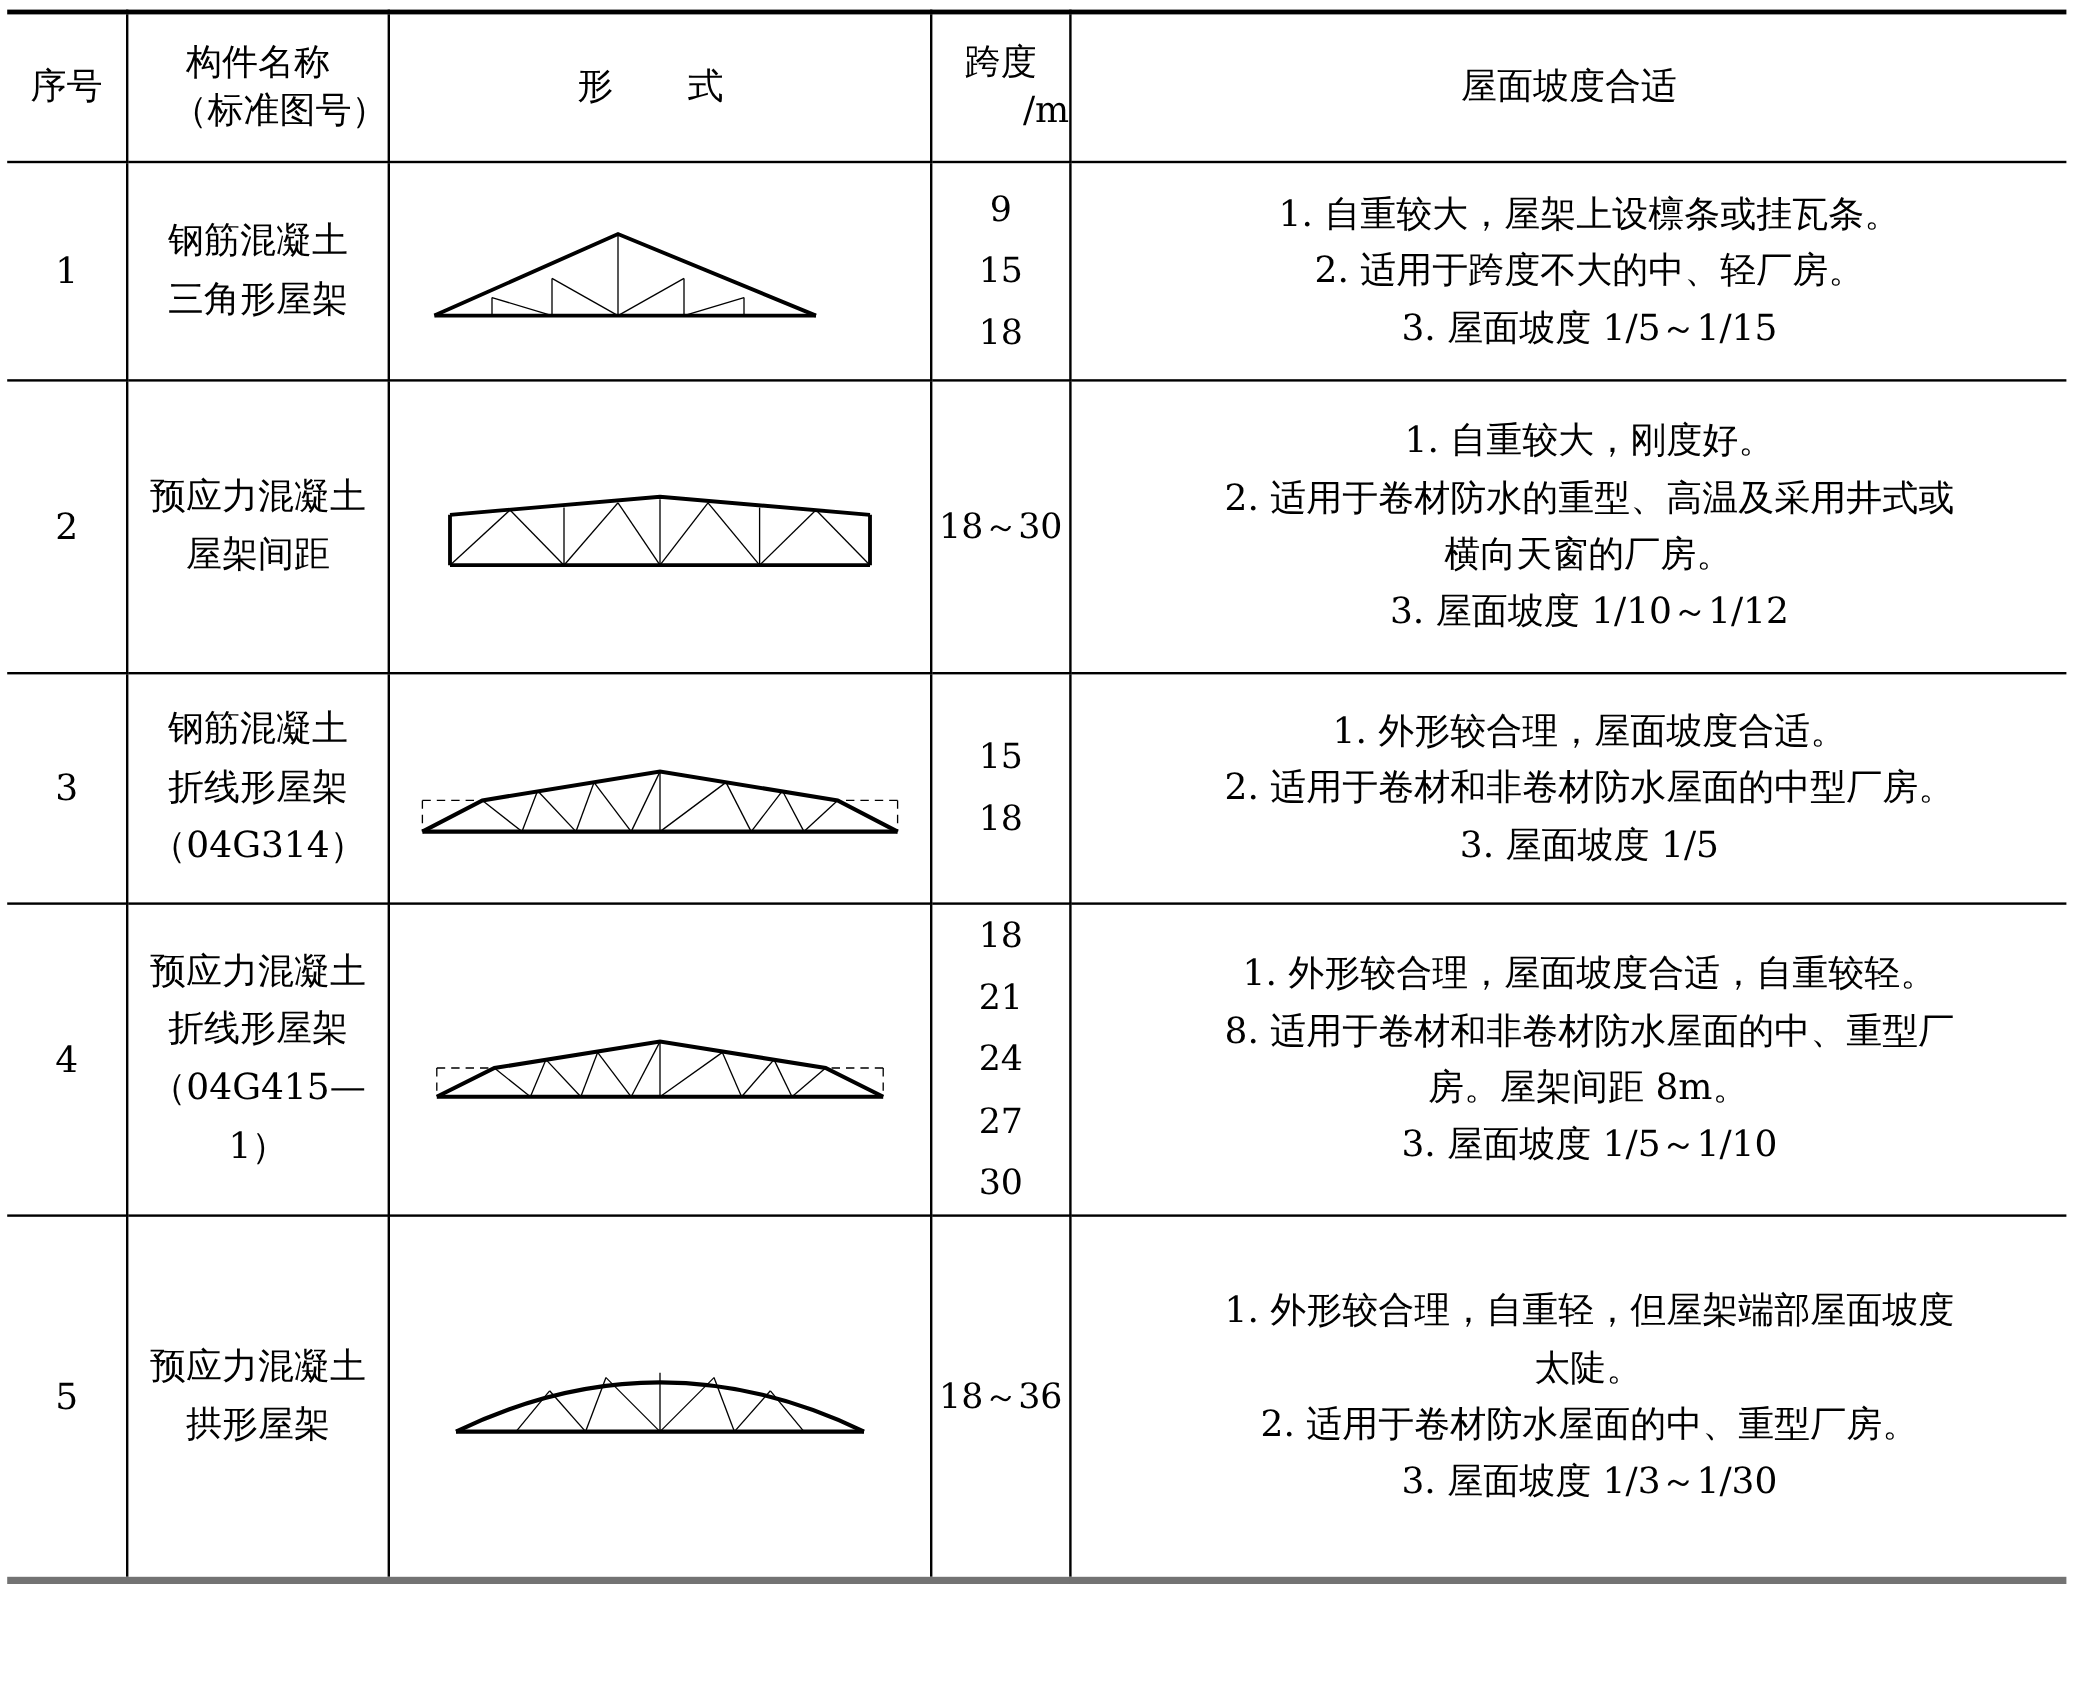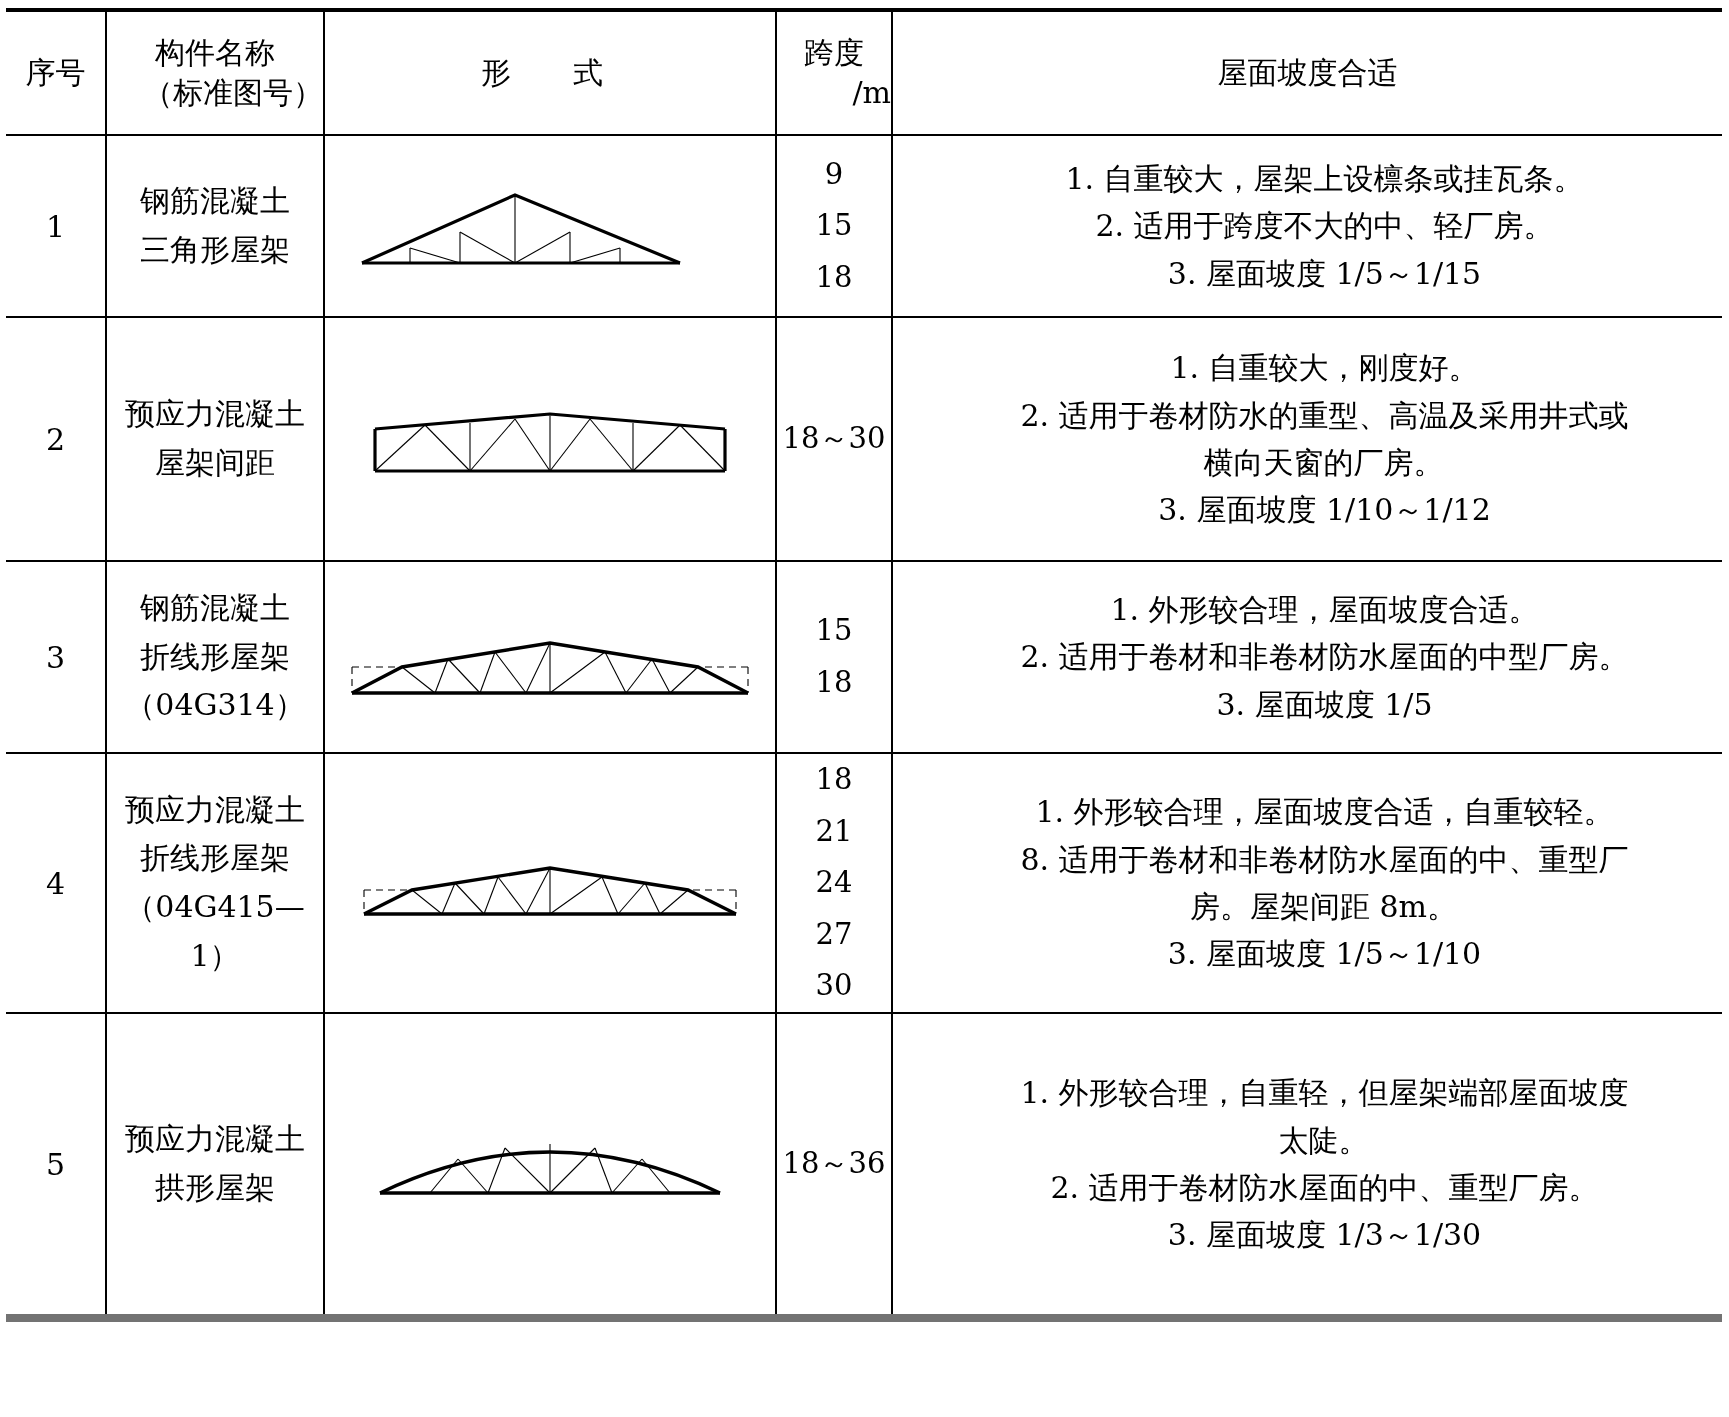--- a/index.html
+++ b/index.html
@@ -18,21 +18,21 @@
     box-sizing: border-box;
     padding: 8px 6px 6px 6px;
     background: #ffffff;
     overflow: hidden;
   }
   table.spec {
     border-collapse: collapse;
     width: 1716px;
     table-layout: fixed;
     border-top: 4px solid #000;
-    border-bottom: 8px solid #737373;
+    border-bottom: 6px solid #737373;
   }
   table.spec td, table.spec th {
     border-left: 2px solid #000;
     border-right: 2px solid #000;
     border-top: 2px solid #000;
     border-bottom: 2px solid #000;
     padding: 0;
     vertical-align: middle;
     text-align: center;
     font-weight: normal;

